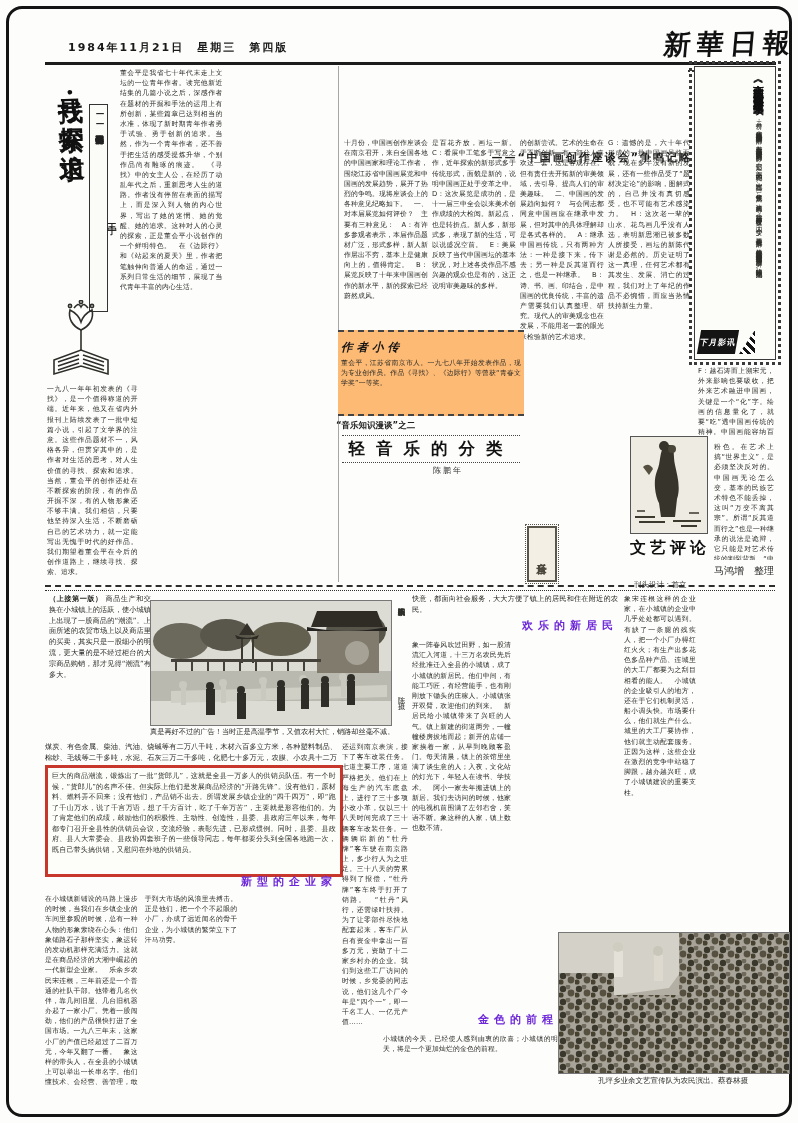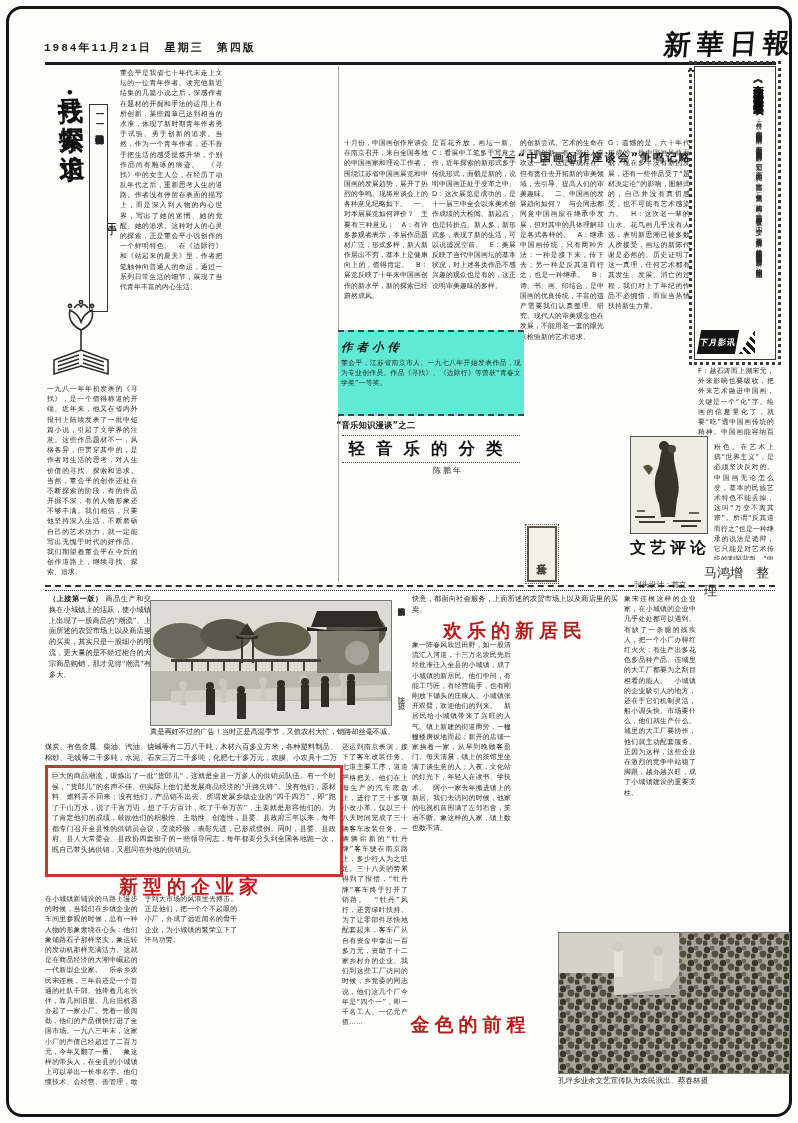--- a/index.html
+++ b/index.html
@@ -16,50 +16,50 @@
   .vr{width:1px;background:rgba(60,60,60,.45);}
   .dateline{font-size:11px;font-weight:bold;letter-spacing:2px;color:#1a1a1a;}
   .masthead{font-family:"DejaVu Serif",serif;font-size:27px;font-weight:900;letter-spacing:6px;
             transform:skewX(-6deg) rotate(-1deg);color:#101010;white-space:nowrap;}
   .mastdots{border-top:2px dotted #333;height:0;}
   .bigHead{font-family:"DejaVu Serif",serif;font-size:23px;font-weight:900;letter-spacing:12px;text-align:center;color:#0f0f0f;}
   .subHead{font-size:11px;font-weight:bold;text-align:right;letter-spacing:2px;color:#1a1a1a;margin-top:36px;}
   .leftTitle{font-family:"DejaVu Serif",serif;font-size:25px;font-weight:900;line-height:1.28;color:#111;transform:rotate(-1.5deg);}
   .leftSubBox{border:1px solid #333;padding:3px 2px;font-size:8.6px;line-height:1.25;font-weight:bold;background:#fbfbf8;}
   .smallByline{font-size:9px;font-weight:bold;letter-spacing:3px;color:#222;}
-  .sectHead{font-size:19px;font-weight:900;letter-spacing:5px;text-align:center;color:#b91c1c;font-family:"DejaVu Serif",serif;}
-  .bioBox{border-top:2px dashed #444;border-bottom:2px dashed #444;padding:4px 3px;background:#5eead4;}
+  .sectHead{font-size:11px;font-weight:900;letter-spacing:5px;text-align:right;color:#6d28d9;font-family:"DejaVu Serif",serif;}
+  .bioBox{border-top:2px dashed #444;border-bottom:2px dashed #444;padding:4px 3px;background:#fdba74;}
   .bioTitle{font-size:11.5px;font-weight:900;font-style:italic;letter-spacing:4px;color:#161616;}
   .musicKicker{font-size:8.5px;font-weight:bold;color:#222;}
   .musicTitle{font-size:16.5px;font-weight:900;letter-spacing:11px;color:#121212;
               border-bottom:1px dotted #444;border-top:1px dotted #444;padding:2px 0;font-family:"DejaVu Serif",serif;}
   .musicByline{font-size:8px;letter-spacing:2px;color:#333;text-align:center;}
   .stamp{border:2px solid #5a564c;outline:1px dotted #5a564c;outline-offset:1px;background:#f3efe4;
          font-family:"DejaVu Serif",serif;font-size:10.5px;font-weight:900;color:#4a463c;
          display:flex;align-items:center;justify-content:center;}
   .movieBox{border:1px solid #3a3a3a;outline:3px dotted #3a3a3a;outline-offset:2px;background:#fcfcf9;padding:8px 6px;}
   .movieTitle{font-size:10.5px;font-weight:900;line-height:1.45;letter-spacing:1px;color:#101010;}
   .movieBody{font-size:6.6px;line-height:1.55;letter-spacing:.5px;color:#2c2c29;}
   .movieLogo{background:#141414;color:#fff;font-size:8px;font-weight:900;letter-spacing:1px;
              display:flex;align-items:center;justify-content:center;transform:skewX(-10deg);}
   .stripes{background:repeating-linear-gradient(45deg,#141414 0 3px,#fff 3px 6px);clip-path:polygon(0 100%,100% 0,100% 100%);}
   .wavy{border-top:2px dashed #2e2e2e;border-bottom:1px dotted #2e2e2e;height:3px;}
   .redbox{border:3px solid #c8372c;padding:3px 4px;background:#fdfdfa;}
   .wenyiLabel{font-size:16px;font-weight:900;letter-spacing:4px;text-align:center;color:#0e0e0e;font-family:Liberation Sans, sans-serif;}
   .cap{font-size:7.5px;color:#2d2d2a;}
-  .credit{font-size:13px;color:#2d2d2a;font-family:Liberation Mono, monospace;}
+  .credit{font-size:10px;color:#2d2d2a;text-align:right;font-family:Liberation Mono, monospace;}
   svg{display:block;}
 </style>
 </head>
 <body>
 
 <div id="page">
   <div class="frame"></div>
 
-  <div class="abs dateline" style="left:44px;top:40px;width:300px;height:16px;font-family:Liberation Mono, monospace;">1984年11月21日　星期三　第四版</div>
+  <div class="abs dateline" style="left:68px;top:40px;width:300px;height:16px;">1984年11月21日　星期三　第四版</div>
   <div class="abs masthead" style="left:664px;top:26px;width:118px;height:34px;">新華日報</div>
   <div class="abs rule" style="left:45px;top:62px;width:731px;height:2.5px;"></div>
   <div class="abs mastdots" style="left:688px;top:70px;width:86px;"></div>
 
   <div class="abs vert leftTitle" style="left:55px;top:78px;width:34px;height:300px;">寻找·探索·追求</div>
   <div class="abs vert leftSubBox" style="left:89px;top:104px;width:13px;height:200px;">——简评董会平的小说创作</div>
   <div class="abs vert smallByline" style="left:107px;top:215px;width:11px;height:40px;">王宁</div>
 
   <div class="abs" style="left:52px;top:300px;">
     <svg width="58" height="78" viewBox="0 0 58 78">
@@ -200,27 +200,28 @@
 
   <div class="abs redbox" style="left:45px;top:765px;width:284px;height:100px;">
     <div class="t" style="font-size:7px;height:100px;">巨大的商品潮流，锻炼出了一批“货郎儿”，这就是全县一万多人的供销员队伍。有一个时候，“货郎儿”的名声不佳。但实际上他们是发展商品经济的“开路先锋”。没有他们，原材料、燃料弄不回来；没有他们，产品销不出去。所谓发展乡镇企业的“四千四万”，即“跑了千山万水，说了千言万语，想了千方百计，吃了千辛万苦”，主要就是形容他们的。为了肯定他们的成绩，鼓励他们的积极性、主动性、创造性，县委、县政府三年以来，每年都专门召开全县性的供销员会议，交流经验，表彰先进，已形成惯例。同时，县委、县政府、县人大常委会、县政协四套班子的一些领导同志，每年都要分头到全国各地跑一次，既自己带头搞供销，又慰问在外地的供销员。</div>
   </div>
 
   <div class="abs sectHead" style="left:45px;top:874px;width:292px;">新型的企业家</div>
   <div class="abs t cols3" style="left:45px;top:894px;width:292px;height:196px;">在小城镇新铺设的马路上漫步的时候，当我们在乡镇企业的车间里参观的时候，总有一种人物的形象萦绕在心头：他们象铺路石子那样坚实，象运转的发动机那样充满活力。这就是在商品经济的大潮中崛起的一代新型企业家。　乐余乡农民宋连根，三年前还是一个普通的社队干部。他带着几名伙伴，靠几间旧屋、几台旧机器办起了一家小厂。凭着一股闯劲，他们的产品很快打进了全国市场。一九八三年末，这家小厂的产值已经超过了二百万元，今年又翻了一番。　象这样的带头人，在全县的小城镇上可以举出一长串名字。他们懂技术、会经营、善管理，敢于到大市场的风浪里去搏击。正是他们，把一个个不起眼的小厂，办成了远近闻名的骨干企业，为小城镇的繁荣立下了汗马功劳。</div>
 
   <div class="abs t" style="left:342px;top:742px;width:66px;height:344px;">还运到南京表演，接下了客车改装任务。七道主要工序，道道严格把关。他们在上海生产的汽车底盘上，进行了三十多项小改小革，仅以三十八天时间完成了三十辆客车改装任务。一辆辆崭新的“牡丹牌”客车驶在南京路上，多少行人为之驻足。三十八天的劳累得到了报偿，“牡丹牌”客车终于打开了销路。　“牡丹”风行，还需绿叶扶持。为了让零部件尽快地配套起来，客车厂从自有资金中拿出一百多万元，资助了十二家乡村办的企业。我们到这些工厂访问的时候，乡党委的同志说，他们这几个厂今年是“四个一”，即一千名工人、一亿元产值……</div>
 
-  <div class="abs t2" style="left:412px;top:594px;width:206px;height:22px;">快意，都面向社会服务，上面所述的农贸市场上以及商店里的买卖。</div>
+  <div class="abs t2" style="left:412px;top:594px;width:206px;height:22px;">快意，都面向社会服务，大大方便了镇上的居民和住在附近的农民。</div>
   <div class="abs sectHead" style="left:412px;top:618px;width:206px;">欢乐的新居民</div>
   <div class="abs t cols2" style="left:412px;top:640px;width:206px;height:246px;">象一阵春风吹过田野，如一股清流汇入河道，十三万名农民先后经批准迁入全县的小城镇，成了小城镇的新居民。他们中间，有能工巧匠，有经营能手，也有刚刚放下锄头的庄稼人。小城镇张开双臂，欢迎他们的到来。　新居民给小城镇带来了兴旺的人气。镇上新建的街道两旁，一幢幢楼房拔地而起；新开的店铺一家挨着一家，从早到晚顾客盈门。每天清晨，镇上的茶馆里坐满了谈生意的人；入夜，文化站的灯光下，年轻人在读书、学技术。　阿小一家去年搬进镇上的新居。我们去访问的时候，他家的电视机前围满了左邻右舍，笑语不断。象这样的人家，镇上数也数不清。</div>
 
   <div class="abs t cols2" style="left:624px;top:594px;width:152px;height:334px;">象宋连根这样的企业家，在小城镇的企业中几乎处处都可以遇到。有缺了一条腿的残疾人，把一个小厂办得红红火火；有生产出多花色多品种产品、连城里的大工厂都要为之刮目相看的能人。　小城镇的企业吸引人的地方，还在于它们机制灵活，船小调头快。市场要什么，他们就生产什么。城里的大工厂要协作，他们就主动配套服务。正因为这样，这些企业在激烈的竞争中站稳了脚跟，越办越兴旺，成了小城镇建设的重要支柱。</div>
 
   <div class="abs sectHead" style="left:383px;top:1012px;width:175px;">金色的前程</div>
+  <div class="abs t" style="left:383px;top:1034px;width:175px;height:52px;">小城镇的今天，已经使人感到由衷的欣喜；小城镇的明天，将是一个更加灿烂的金色的前程。</div>
 
   <div class="abs" style="left:558px;top:932px;width:230px;height:140px;border:1px solid #777;">
     <svg width="230" height="140" viewBox="0 0 230 140">
       <defs>
         <pattern id="crowd" width="16" height="13" patternUnits="userSpaceOnUse">
           <rect width="16" height="13" fill="#a8a499"></rect>
           <circle cx="4" cy="4" r="3.2" fill="#3a372d"></circle>
           <circle cx="12" cy="8" r="3.4" fill="#55503f"></circle>
           <circle cx="9" cy="2" r="2.4" fill="#6e695a"></circle>
           <circle cx="2" cy="10" r="2.6" fill="#46422f"></circle>
@@ -230,17 +231,17 @@
       <polygon points="0,0 150,0 110,55 0,70" fill="#d4d1c8"></polygon>
       <rect x="55" y="18" width="9" height="26" fill="#e4e1d8"></rect>
         <circle cx="59" cy="14" r="5" fill="#cfccc0"></circle>
       <rect x="95" y="22" width="9" height="26" fill="#ddd9cf"></rect>
         <circle cx="99" cy="18" r="5" fill="#c8c5b9"></circle>
       <rect x="0" y="62" width="230" height="78" fill="url(#crowd)"></rect>
       <rect x="120" y="0" width="110" height="66" fill="url(#crowd)"></rect>
       <rect x="0" y="40" width="55" height="30" fill="url(#crowd)"></rect>
     </svg>
   </div>
-  <div class="abs" style="left:558px;top:1076px;width:230px;display:flex;justify-content:flex-start;">
+  <div class="abs" style="left:558px;top:1076px;width:230px;display:flex;justify-content:center;">
     <span class="cap">孔坪乡业余文艺宣传队为农民演出。</span>
     <span class="cap">蔡春林摄</span>
   </div>
 </div>
 
 </body></html>

